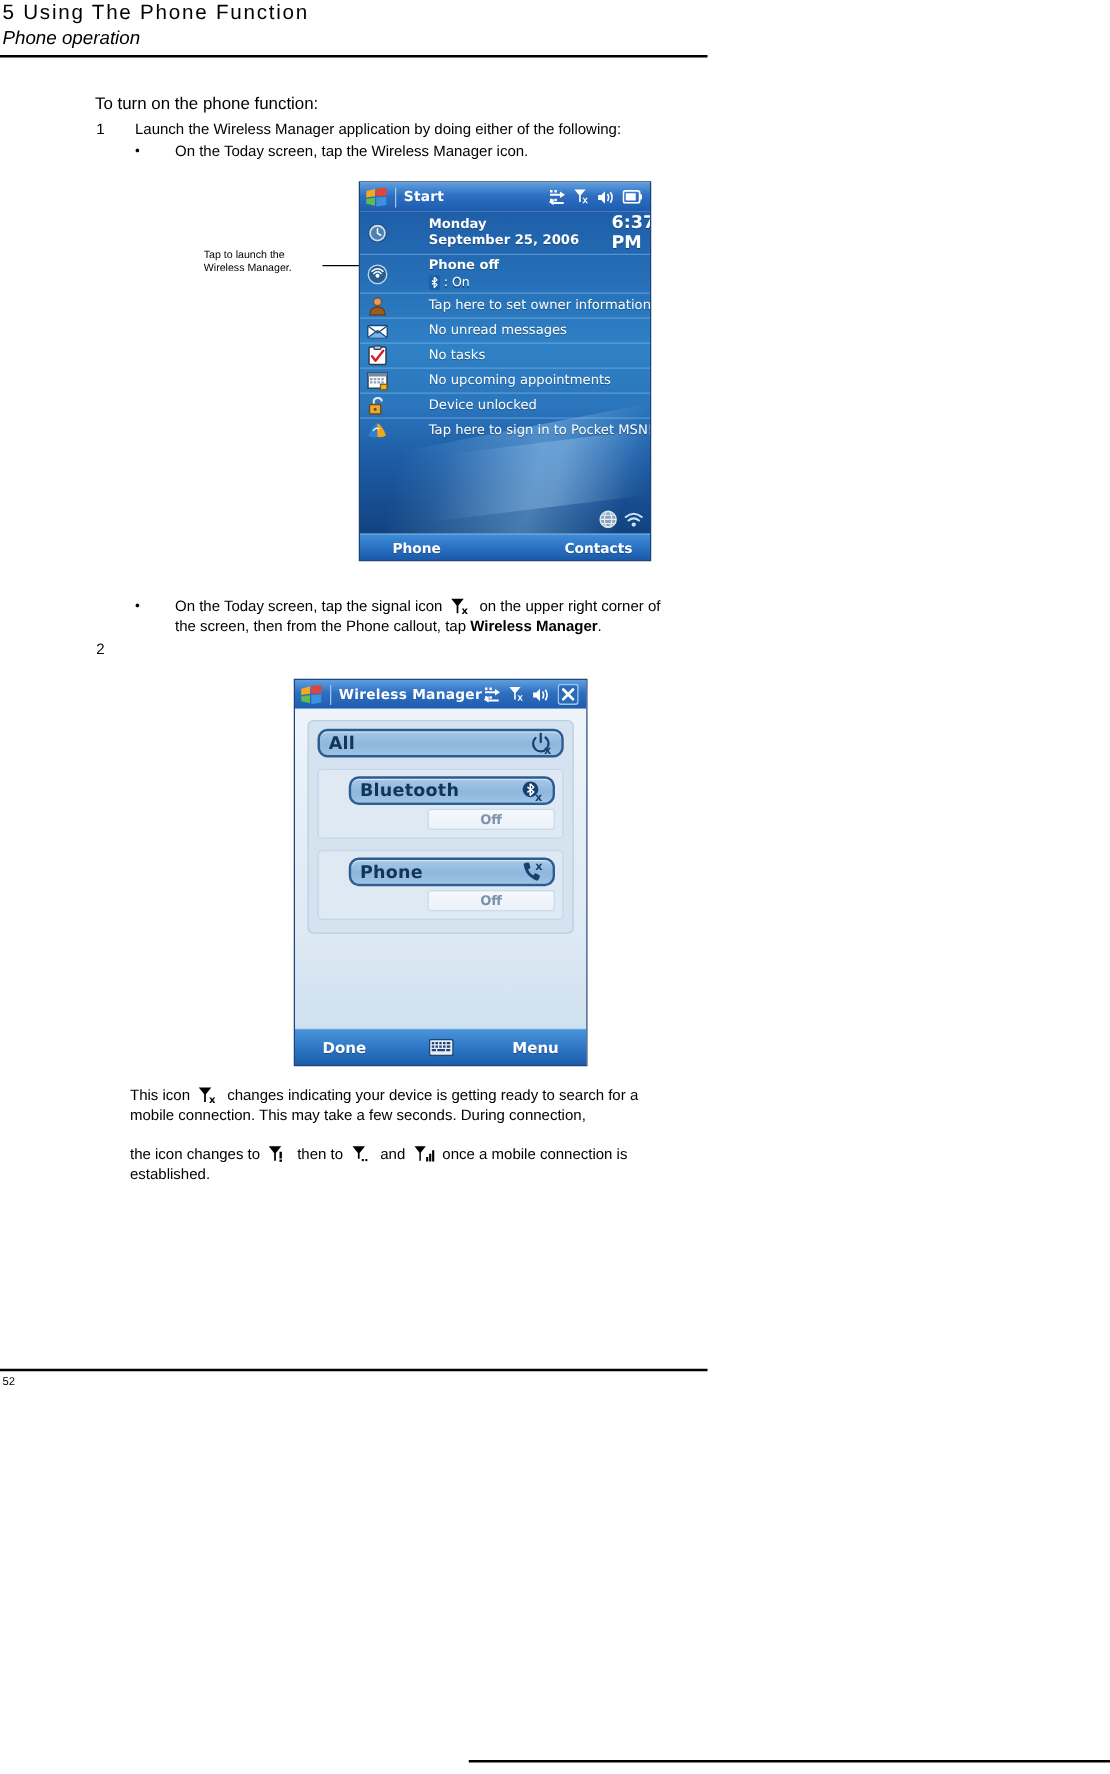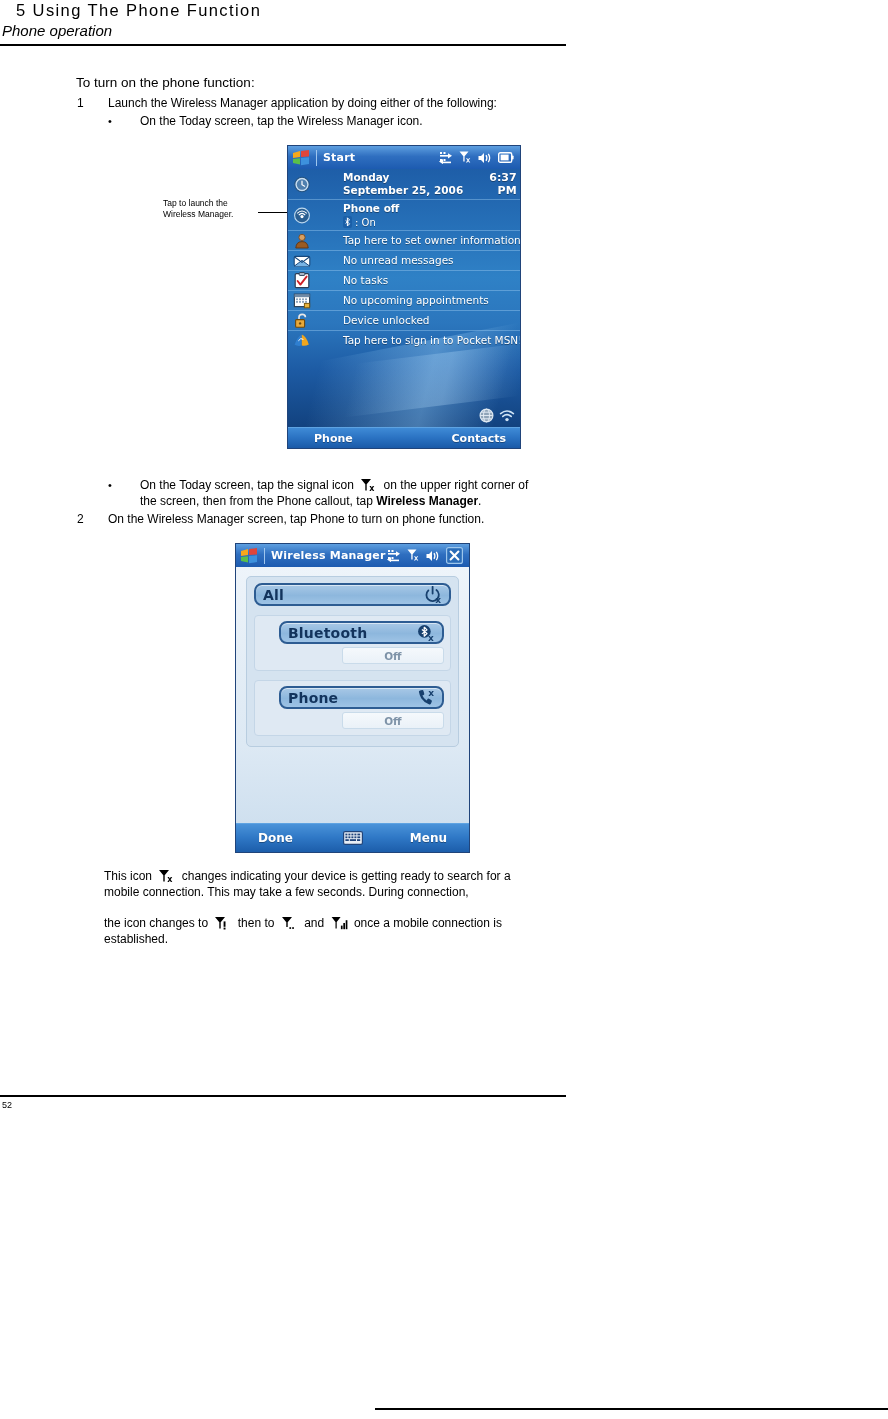--- a/index.html
+++ b/index.html
@@ -21,21 +21,21 @@
     position: absolute;
     left: 0;
     top: 0;
     width: 566px;
   }
   #chapter-title {
     font-size: 16.5px;
     letter-spacing: 1.4px;
     font-weight: 400;
     line-height: 20px;
-    padding-left: 16px;
+    padding-left: 2px;
     white-space: nowrap;
   }
   #section-title {
     font-size: 15px;
     font-weight: normal;
     font-style: italic;
     line-height: 19px;
     padding-left: 2px;
     margin-top: 1px;
     white-space: nowrap;
@@ -246,25 +246,24 @@
     color: #ffffff;
     font-size: 10.5px;
     line-height: 13px;
     white-space: nowrap;
     text-shadow: 0 1px 0 rgba(0,0,0,0.35);
   }
   .today-row .rtext.bold { font-weight: bold; }
   .today-row .rtime {
     margin-left: auto;
     color: #ffffff;
-    font-size: 11px;
+    font-size: 14px;
     font-weight: bold;
     text-shadow: 0 1px 0 rgba(0,0,0,0.35);
     padding-right: 2px;
-    text-align: right;
   }
   .today-row.tall { min-height: 31px; }
   .today-row .stack { display: flex; flex-direction: column; justify-content: center; }
   .bt-line { display: flex; align-items: center; gap: 3px; margin-top: 1px; }
   .bt-line .btxt { color: #ffffff; font-size: 10px; text-shadow: 0 1px 0 rgba(0,0,0,0.35); }
 
   .today-tray {
     position: absolute;
     right: 5px;
     bottom: 4px;
@@ -601,21 +600,20 @@
       <svg width="17" height="14" viewBox="0 0 17 14">
         <path d="M1 1 L11 1 L6.7 6.3 L6.7 12.6 L5.3 12.6 L5.3 6.3 Z" fill="#000"></path>
         <text x="9.2" y="13.2" font-family="DejaVu Sans, sans-serif" font-size="8" font-weight="bold" fill="#000">x</text>
       </svg>
     </span>
     <span>on the upper right corner of the screen, then from the Phone callout, tap</span>
     <span class="b">Wireless Manager</span><span>.</span>
   </div>
   <div class="numbered">
     <span class="num">2</span>
-    <span>On the Wireless Manager screen, tap Phone to turn on phone function.</span>
   </div>
 </div>
 
 <div id="wm-screen">
 
   <div class="wm-titlebar">
     <svg class="wm-start-flag" viewBox="0 0 20 16">
       <path d="M1 3 L8 1 L8 7 L1 8 Z" fill="#f7a81b"></path>
       <path d="M9 1 L17 0 L17 6.5 L9 7 Z" fill="#e0453a"></path>
       <path d="M1 9 L8 8.2 L8 14.5 L1 13 Z" fill="#5bbf4a"></path>

